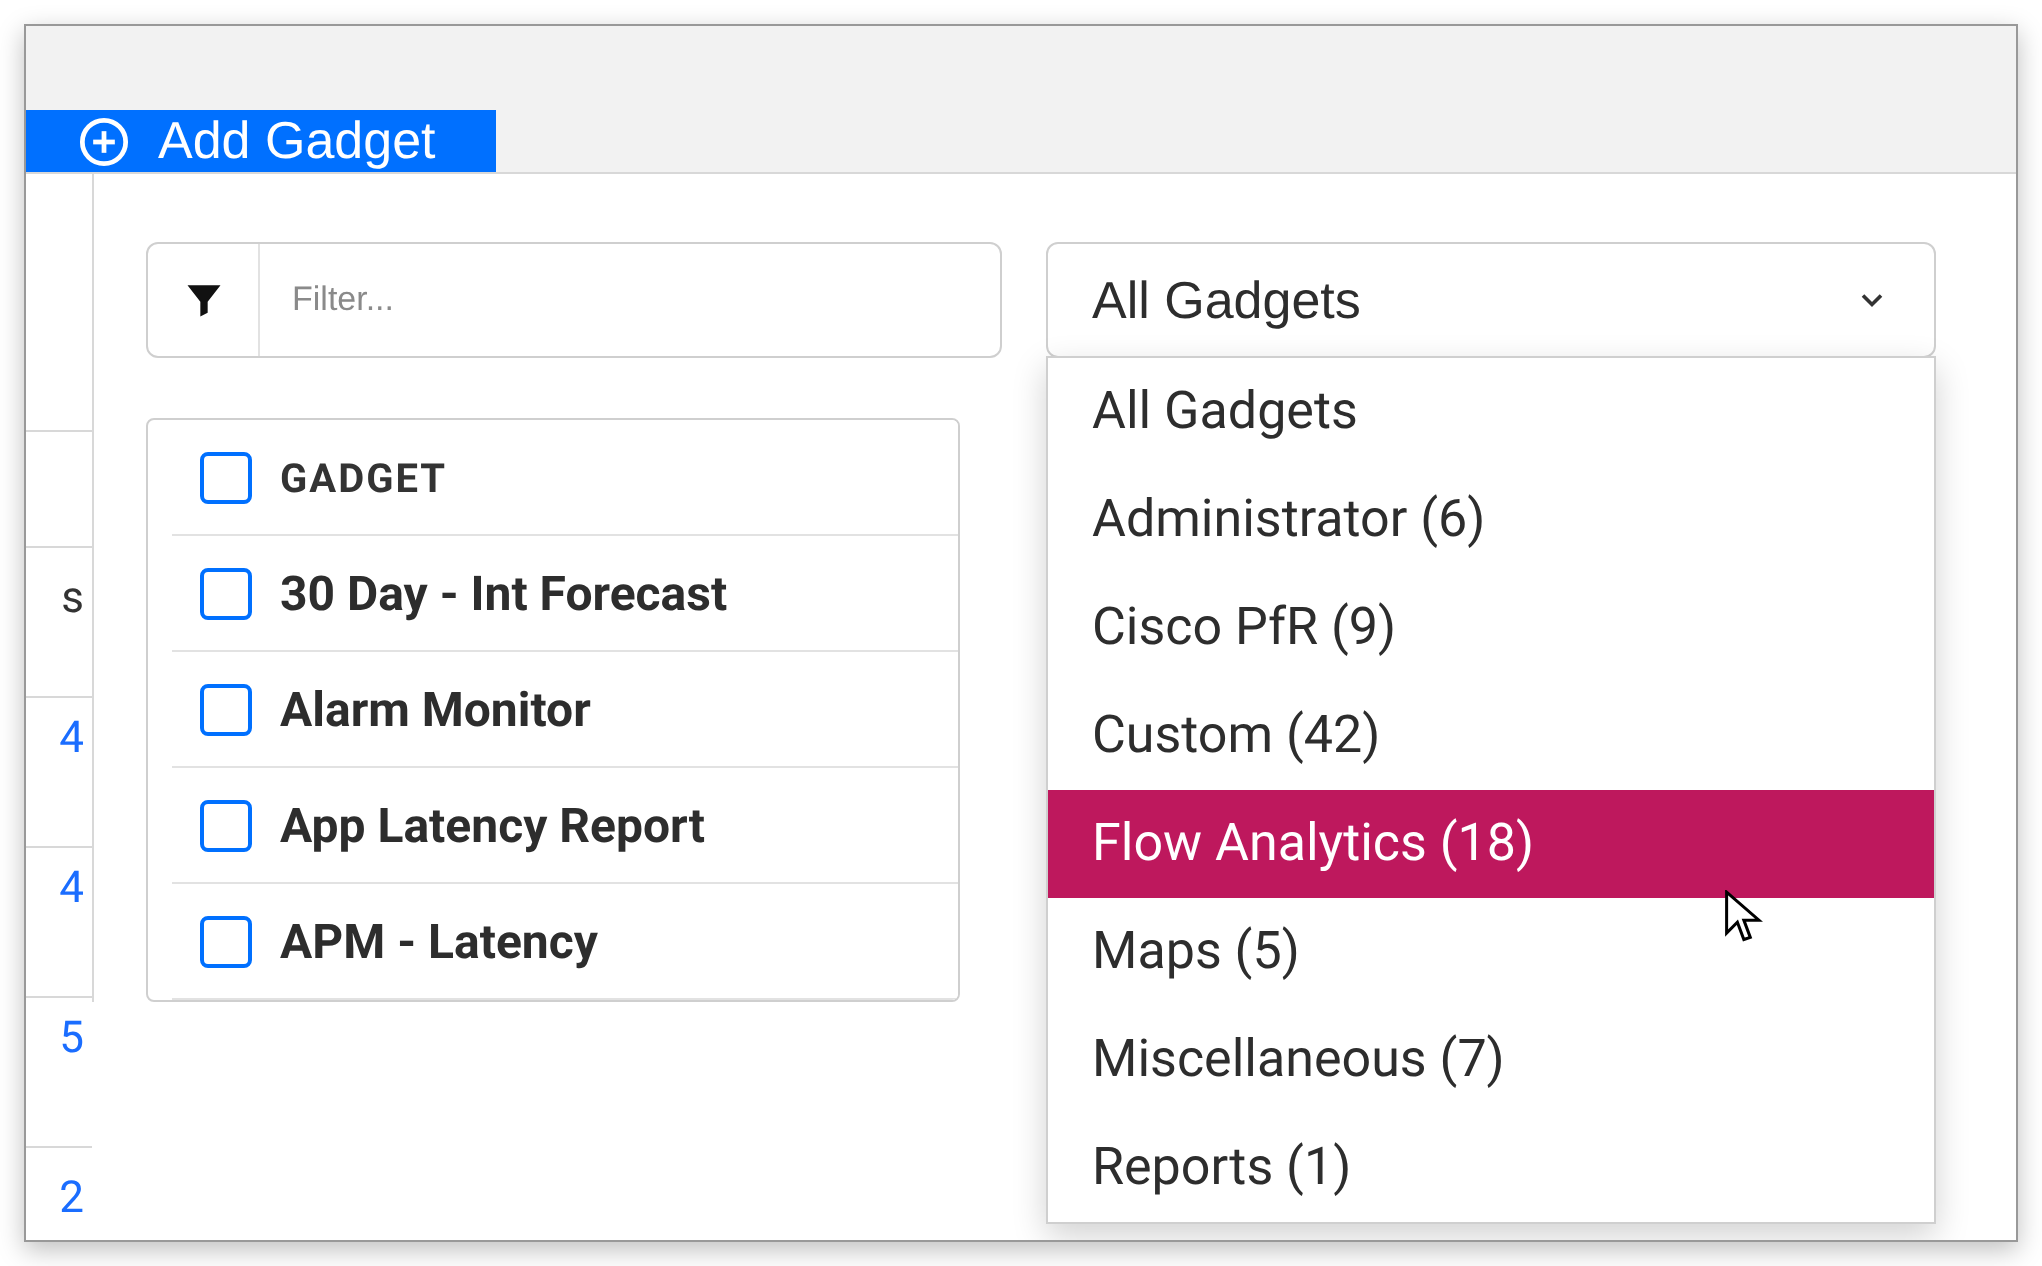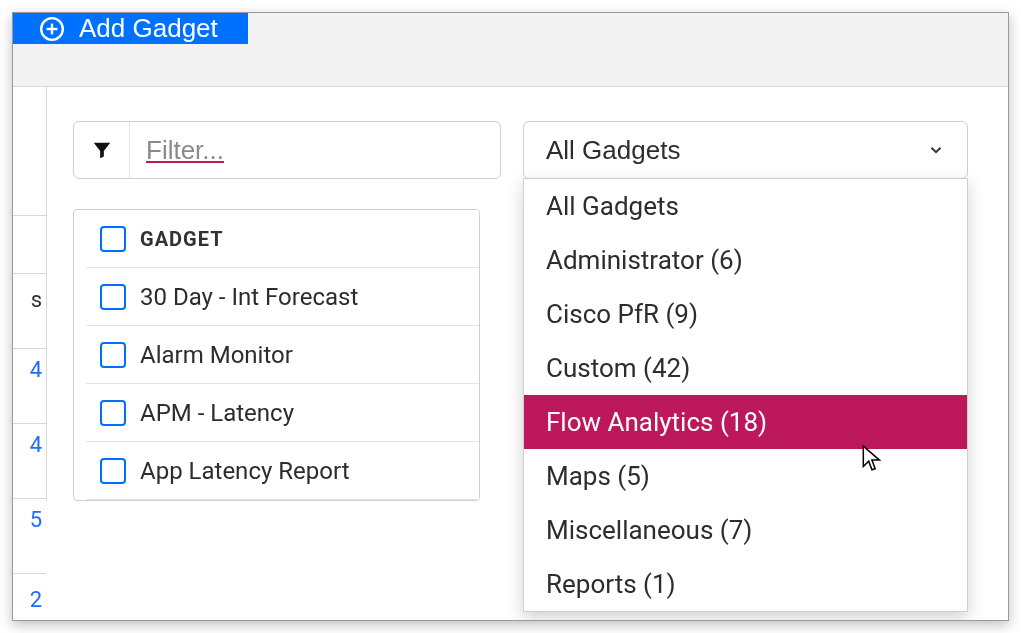--- a/index.html
+++ b/index.html
@@ -20,21 +20,21 @@
       border: 1px solid #999;
       box-shadow: 0 4px 12px rgba(0,0,0,0.25);
       background: #fff;
       overflow: hidden;
     }
     .toolbar {
       background: #f2f2f2;
       border-bottom: 1px solid #d8d8d8;
       height: 74px;
       display: flex;
-      align-items: flex-start;
+      align-items: flex-end;
     }
     .add-gadget-btn {
       background: #0070ff;
       color: #fff;
       display: flex;
       align-items: center;
       padding: 0 30px 0 26px;
       font-size: 26px;
       font-weight: 500;
       border: none;
@@ -97,26 +97,25 @@
       width: 56px;
       display: flex;
       align-items: center;
       justify-content: center;
       border-right: 1px solid #e2e2e2;
       height: 100%;
     }
     .filter-box input {
       border: none;
       outline: none;
-      font-size: 26px;
+      font-size: 17px;
       padding: 0 16px;
       flex: 1;
-      color: #be185d;
+      color: #8b5cf6;
       background: transparent;
-      text-decoration: underline;
     }
     .filter-box input::placeholder { color: #8a8a8a; }
 
     .dropdown-wrap {
       position: relative;
       width: 445px;
       border-radius: 24px;
     }
     .dropdown-toggle {
       width: 100%;
@@ -164,20 +163,21 @@
       width: 407px;
       padding-left: 12px;
     }
     .gadget-header, .gadget-row {
       display: flex;
       align-items: center;
       border-bottom: 1px solid #e2e2e2;
       height: 58px;
       padding: 0 14px;
       background: #fff;
+      font-weight: bold;
     }
     .gadget-header {
       font-weight: 700;
       font-size: 20px;
       letter-spacing: 1px;
       color: #333;
     }
     .gadget-row {
       font-size: 24px;
       color: #2d2d2d;
@@ -273,25 +273,25 @@
           <div class="gadget-row">
             <div class="cb"></div>
             <span>30 Day - Int Forecast</span>
           </div>
           <div class="gadget-row">
             <div class="cb"></div>
             <span>Alarm Monitor</span>
           </div>
           <div class="gadget-row">
             <div class="cb"></div>
-            <span>APM - Latency</span>
+            <span>App Latency Report</span>
           </div>
           <div class="gadget-row">
             <div class="cb"></div>
-            <span>App Latency Report</span>
+            <span>APM - Latency</span>
           </div>
         </div>
     </div>
 
   </div>
 
   <div class="cursor" style="left:849px; top:432px;">
     <svg width="22" height="28" viewBox="0 0 20 26">
       <path d="M1 1 L1 20 L6 15 L9 23 L12 22 L9 14 L16 14 Z" fill="#fff" stroke="#000" stroke-width="1.4"></path>
     </svg>

